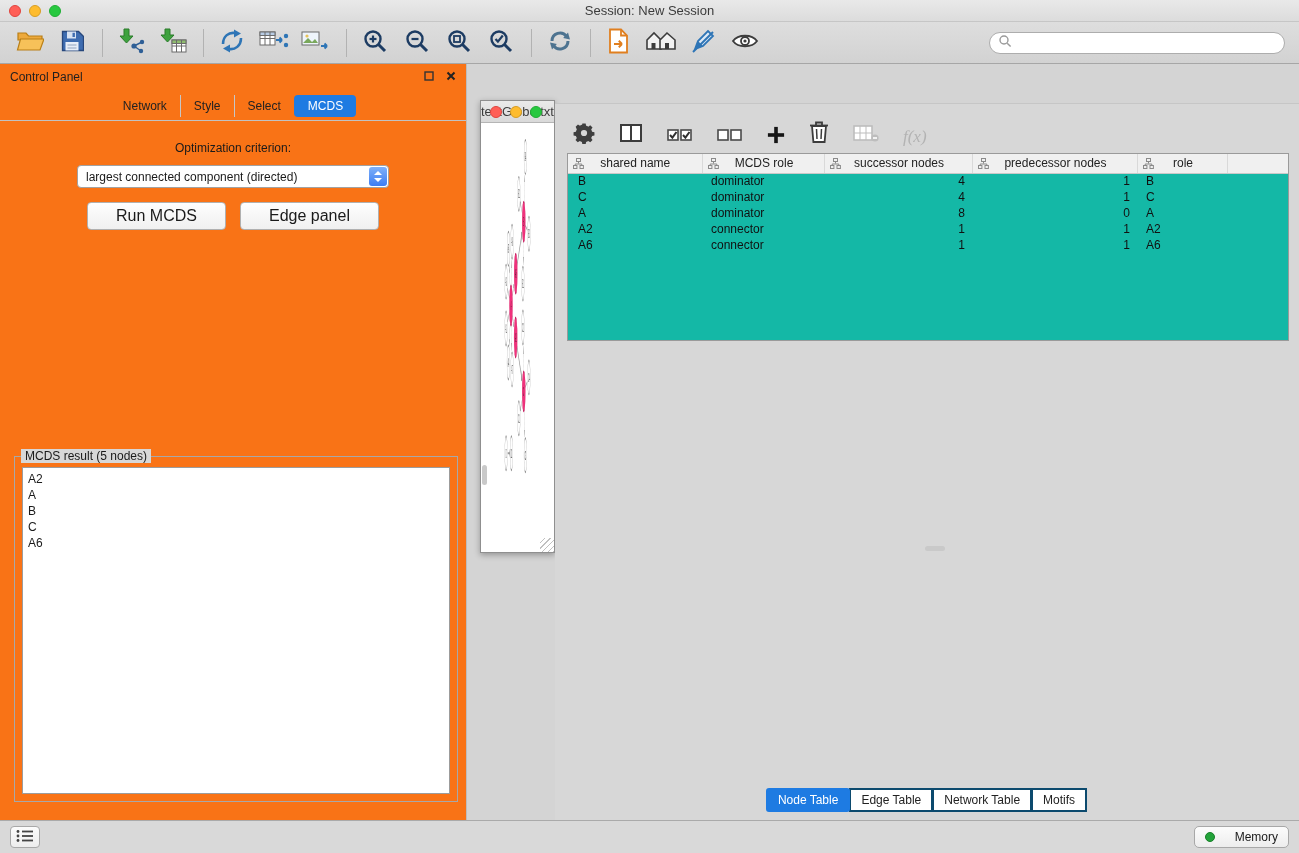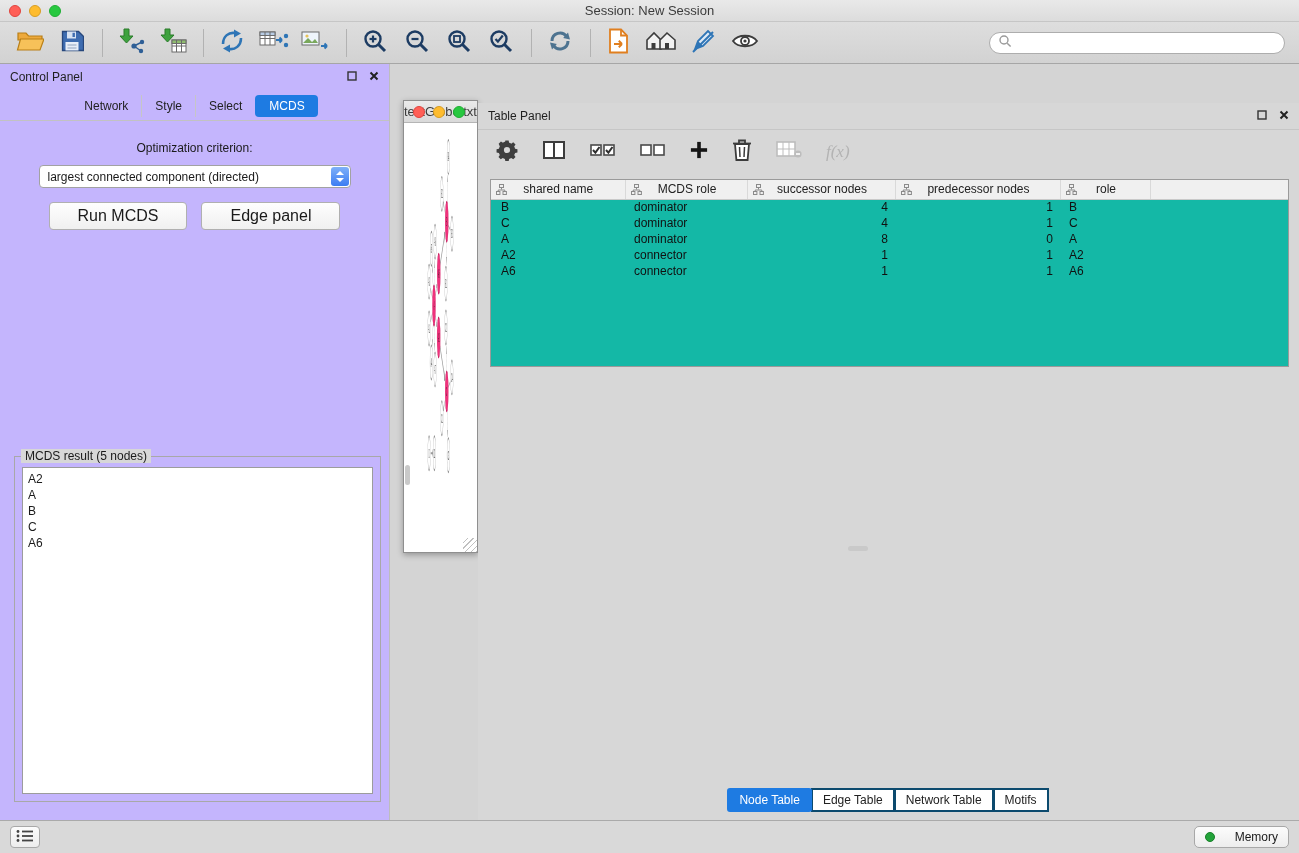--- a/index.html
+++ b/index.html
@@ -18,21 +18,21 @@
   .toolbar {position:absolute; top:22px; left:0; right:0; height:42px; background:linear-gradient(#dedede,#d2d2d2); border-bottom:1px solid #a6a6a6; display:flex; align-items:center; padding:0 14px;}
   .tb-buttons {display:flex; align-items:center;}
   .tbtn {height:32px; min-width:32px; display:flex; align-items:center; justify-content:center; margin-right:10px;}
   .tsep {width:1px; height:28px; background:#b2b2b2; margin:0 12px 0 4px;}
   .search-box {margin-left:auto; width:296px; height:22px; background:#fff; border:1px solid #adadad; border-radius:12px; display:flex; align-items:center; padding:0 8px; gap:5px;}
   .search-box input {border:none; outline:none; flex:1; font-size:12px; font-family:inherit; background:transparent;}
 
   .main {position:absolute; top:64px; bottom:33px; left:0; right:0; display:flex;}
 
   
-  .control-panel {width:390px; flex:none; background:#c4b5fd; border-right:1px solid #bdbdbd; display:flex; flex-direction:column;}
+  .control-panel {width:467px; flex:none; background:#f97316; border-right:1px solid #bdbdbd; display:flex; flex-direction:column;}
   .panel-header {height:26px; display:flex; align-items:center; padding:0 10px; font-size:12px; color:#1f1f1f; flex:none;}
   .panel-header .ph-icons {margin-left:auto; display:flex; gap:12px; align-items:center;}
   .cp-tabs {display:flex; justify-content:center; padding-top:5px; border-bottom:1px solid #c2c2c2; flex:none;}
   .cp-tab {font-size:12px; padding:4px 13px; margin-bottom:3px; border-left:1px solid #c6c6c6; color:#222;}
   .cp-tab:first-child {border-left:none;}
   .cp-tab.active {background:#1e7be2; color:#fff; border-radius:4px; border-left-color:transparent;}
   .opt-label {text-align:center; margin-top:20px; font-size:12px;}
   .dropdown {width:312px; height:23px; margin:10px auto 0; background:#fff; border:1px solid #a2a2a2; border-radius:4px; position:relative; display:flex; align-items:center; padding-left:8px; font-size:12px; flex:none;}
   .stepper {position:absolute; right:1px; top:1px; bottom:1px; width:18px; border-radius:3px; background:linear-gradient(#7fb0f9,#3c7df2); display:flex; flex-direction:column; align-items:center; justify-content:center; gap:3px;}
   .tri-up {width:0; height:0; border-left:4px solid transparent; border-right:4px solid transparent; border-bottom:4px solid #fff;}
@@ -50,21 +50,21 @@
   .net-titlebar {height:22px; flex:none; background:linear-gradient(#eaeaea,#d9d9d9); border-bottom:1px solid #b5b5b5; position:relative;}
   .net-canvas {flex:1; position:relative; background:#fff;}
   .net-canvas svg.graph {position:absolute; inset:0; width:100%; height:100%;}
   .graph text {font-family:"Liberation Sans",sans-serif; font-size:13px; fill:#161616;}
   .vthumb {position:absolute; left:1px; top:342px; width:5px; height:20px; background:#c9c9c9; border-radius:3px;}
   .hthumb {position:absolute; left:444px; bottom:1px; width:20px; height:5px; background:#c9c9c9; border-radius:3px;}
   .resize-grip {position:absolute; right:0; bottom:0; width:14px; height:14px; background:repeating-linear-gradient(135deg, transparent 0 3px, #c0c0c0 3px 4px);}
 
   
   .table-panel {flex:1; margin-top:3px; background:#d7d7d7; display:flex; flex-direction:column;}
-  .tp-toolbar {height:44px; border-top:1px solid #c6c6c6; display:flex; align-items:center; padding:9px 18px; gap:24px; flex:none;}
+  .tp-toolbar {height:44px; border-top:1px solid #c6c6c6; display:flex; align-items:flex-end; padding:0 18px; gap:24px; flex:none;}
   .fx {font-family:"Liberation Serif",serif; font-style:italic; font-size:17px; color:#b3b3b3;}
   .table-wrap {margin:6px 10px 0 12px; height:188px; background:#14b8a6; border:1px solid #9a9a9a; overflow:hidden; flex:none;}
   table.data {width:100%; border-collapse:collapse; table-layout:fixed; font-size:12px;}
   table.data th {height:19px; background:#f0f0f0; border-right:1px solid #d9d9d9; border-bottom:1px solid #c9c9c9; font-weight:normal; position:relative; text-align:center; font-size:12px; color:#222; overflow:hidden;}
   table.data th.filler {border-right:none;}
   table.data th .hicon {position:absolute; left:5px; top:4px;}
   table.data td {height:16px; padding:0 8px; white-space:nowrap; overflow:hidden; color:#111;}
   table.data td.num {text-align:right;}
   table.data td.first {padding-left:10px;}
   .tp-tabs {margin-top:auto; display:flex; justify-content:center; padding:8px 0; flex:none;}
@@ -407,31 +407,20 @@
               <text x="372" y="335.5" text-anchor="middle">D1</text>
             </g>
           </svg>
         <div class="vthumb"></div>
         <div class="hthumb"></div>
         <div class="resize-grip"></div>
       </div>
     </div>
 
     <div class="table-panel">
-      <div class="panel-header">
-        <span>Table Panel</span>
-        <span class="ph-icons">
-          <span><svg width="10" height="10" viewBox="0 0 10 10">
-                <rect x="1" y="1" width="8" height="8" fill="none" stroke="#333" stroke-width="1.4"></rect>
-              </svg></span>
-          <span><svg width="10" height="10" viewBox="0 0 10 10">
-                <path d="M1.5 1.5 L8.5 8.5 M8.5 1.5 L1.5 8.5" stroke="#222" stroke-width="2"></path>
-              </svg></span>
-        </span>
-      </div>
       <div class="tp-toolbar" id="tp-toolbar">
           <div><span><svg width="22" height="22" viewBox="0 0 24 24">
                 <path fill="#3e3e3e" d="M10.2 1.5 h3.6 l.5 2.6 a7.6 7.6 0 0 1 2.3 1 l2.2 -1.5 2.5 2.5 -1.5 2.2 a7.6 7.6 0 0 1 1 2.3 l2.6 .5 v3.6 l-2.6 .5 a7.6 7.6 0 0 1 -1 2.3 l1.5 2.2 -2.5 2.5 -2.2 -1.5 a7.6 7.6 0 0 1 -2.3 1 l-.5 2.6 h-3.6 l-.5 -2.6 a7.6 7.6 0 0 1 -2.3 -1 l-2.2 1.5 -2.5 -2.5 1.5 -2.2 a7.6 7.6 0 0 1 -1 -2.3 l-2.6 -.5 v-3.6 l2.6 -.5 a7.6 7.6 0 0 1 1 -2.3 L2.9 5.1 5.4 2.6 l2.2 1.5 a7.6 7.6 0 0 1 2.3 -1z"></path>
                 <circle cx="12" cy="12" r="3.4" fill="#d7d7d7"></circle>
               </svg></span></div>
           <div><span><svg width="24" height="22" viewBox="0 0 24 22">
                 <rect x="2" y="3" width="20" height="16" fill="#fff" stroke="#3c3c3c" stroke-width="2"></rect>
                 <line x1="12" y1="3" x2="12" y2="19" stroke="#3c3c3c" stroke-width="2"></line>
               </svg></span></div>
           <div><span><svg width="26" height="18" viewBox="0 0 26 18">

